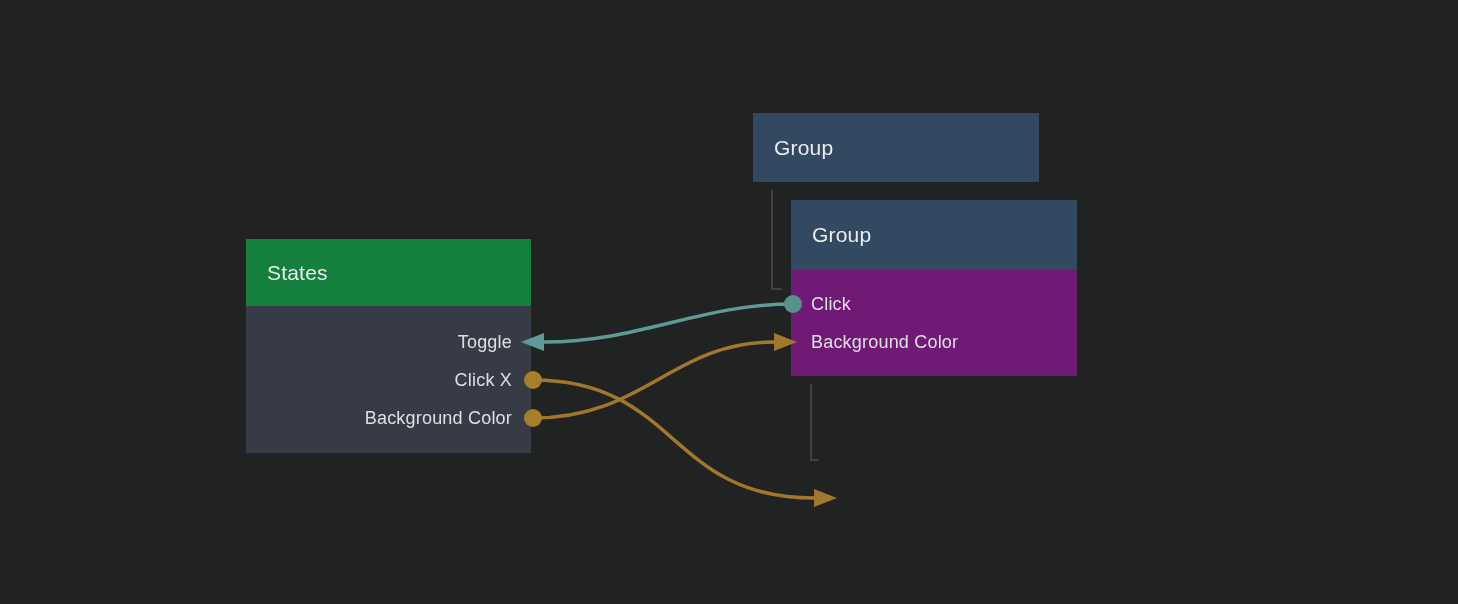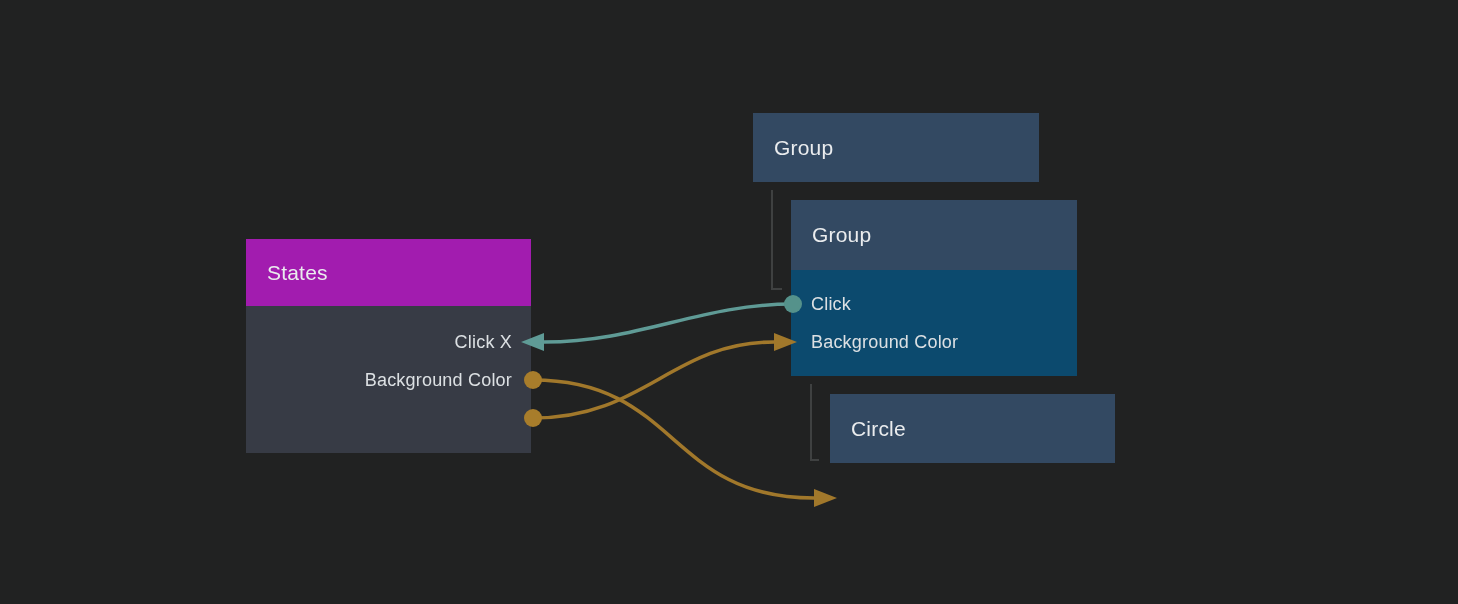--- a/index.html
+++ b/index.html
@@ -42,24 +42,24 @@
   }
   .node-row .row-label {
     font-size: 18px;
     color: #DCE0E3;
     letter-spacing: 0.2px;
   }
   .rows-right .node-row { justify-content: flex-end; }
 
   
   .blue .node-header { background: #334962; }
-  .blue .node-body   { background: #0c4a6e; }
+  .blue .node-body   { background: #701a75; }
 
   
-  .gray .node-header { background: #a21caf; }
+  .gray .node-header { background: #15803d; }
   .gray .node-body   { background: #373B45; }
 
   
   #node-group-1 { left: 753px; top: 113px; width: 286px; height: 69px; }
   #node-group-1 .node-header { height: 69px; }
 
   #node-group-2 { left: 791px; top: 200px; width: 286px; height: 176px; }
   #node-group-2 .node-header { height: 70px; }
   #node-group-2 .node-body { padding-top: 15px; }
 
@@ -102,32 +102,32 @@
       </div>
     </div>
   </div>
 
   <div class="node gray rows-right" id="node-states">
     <div class="node-header">
       <span class="node-title">States</span>
     </div>
     <div class="node-body">
       <div class="node-row">
+        <span class="row-label">Toggle</span>
+      </div>
+      <div class="node-row">
         <span class="row-label">Click X</span>
       </div>
       <div class="node-row">
         <span class="row-label">Background Color</span>
       </div>
     </div>
   </div>
 
   <div class="node blue" id="node-circle">
-    <div class="node-header">
-      <span class="node-title">Circle</span>
-    </div>
   </div>
 
   <svg class="wires" width="1458" height="604" viewBox="0 0 1458 604">
 
     <path d="M772,190 L772,289 L782,289" fill="none" stroke-width="2" stroke="#3F4141"></path>
 
     <path d="M811,384 L811,460 L819,460" fill="none" stroke-width="2" stroke="#3F4141"></path>
 
     <path d="M793,304 C700,304 640,342 544,342" fill="none" stroke-width="3.5" stroke="#5F9B96"></path>
 

